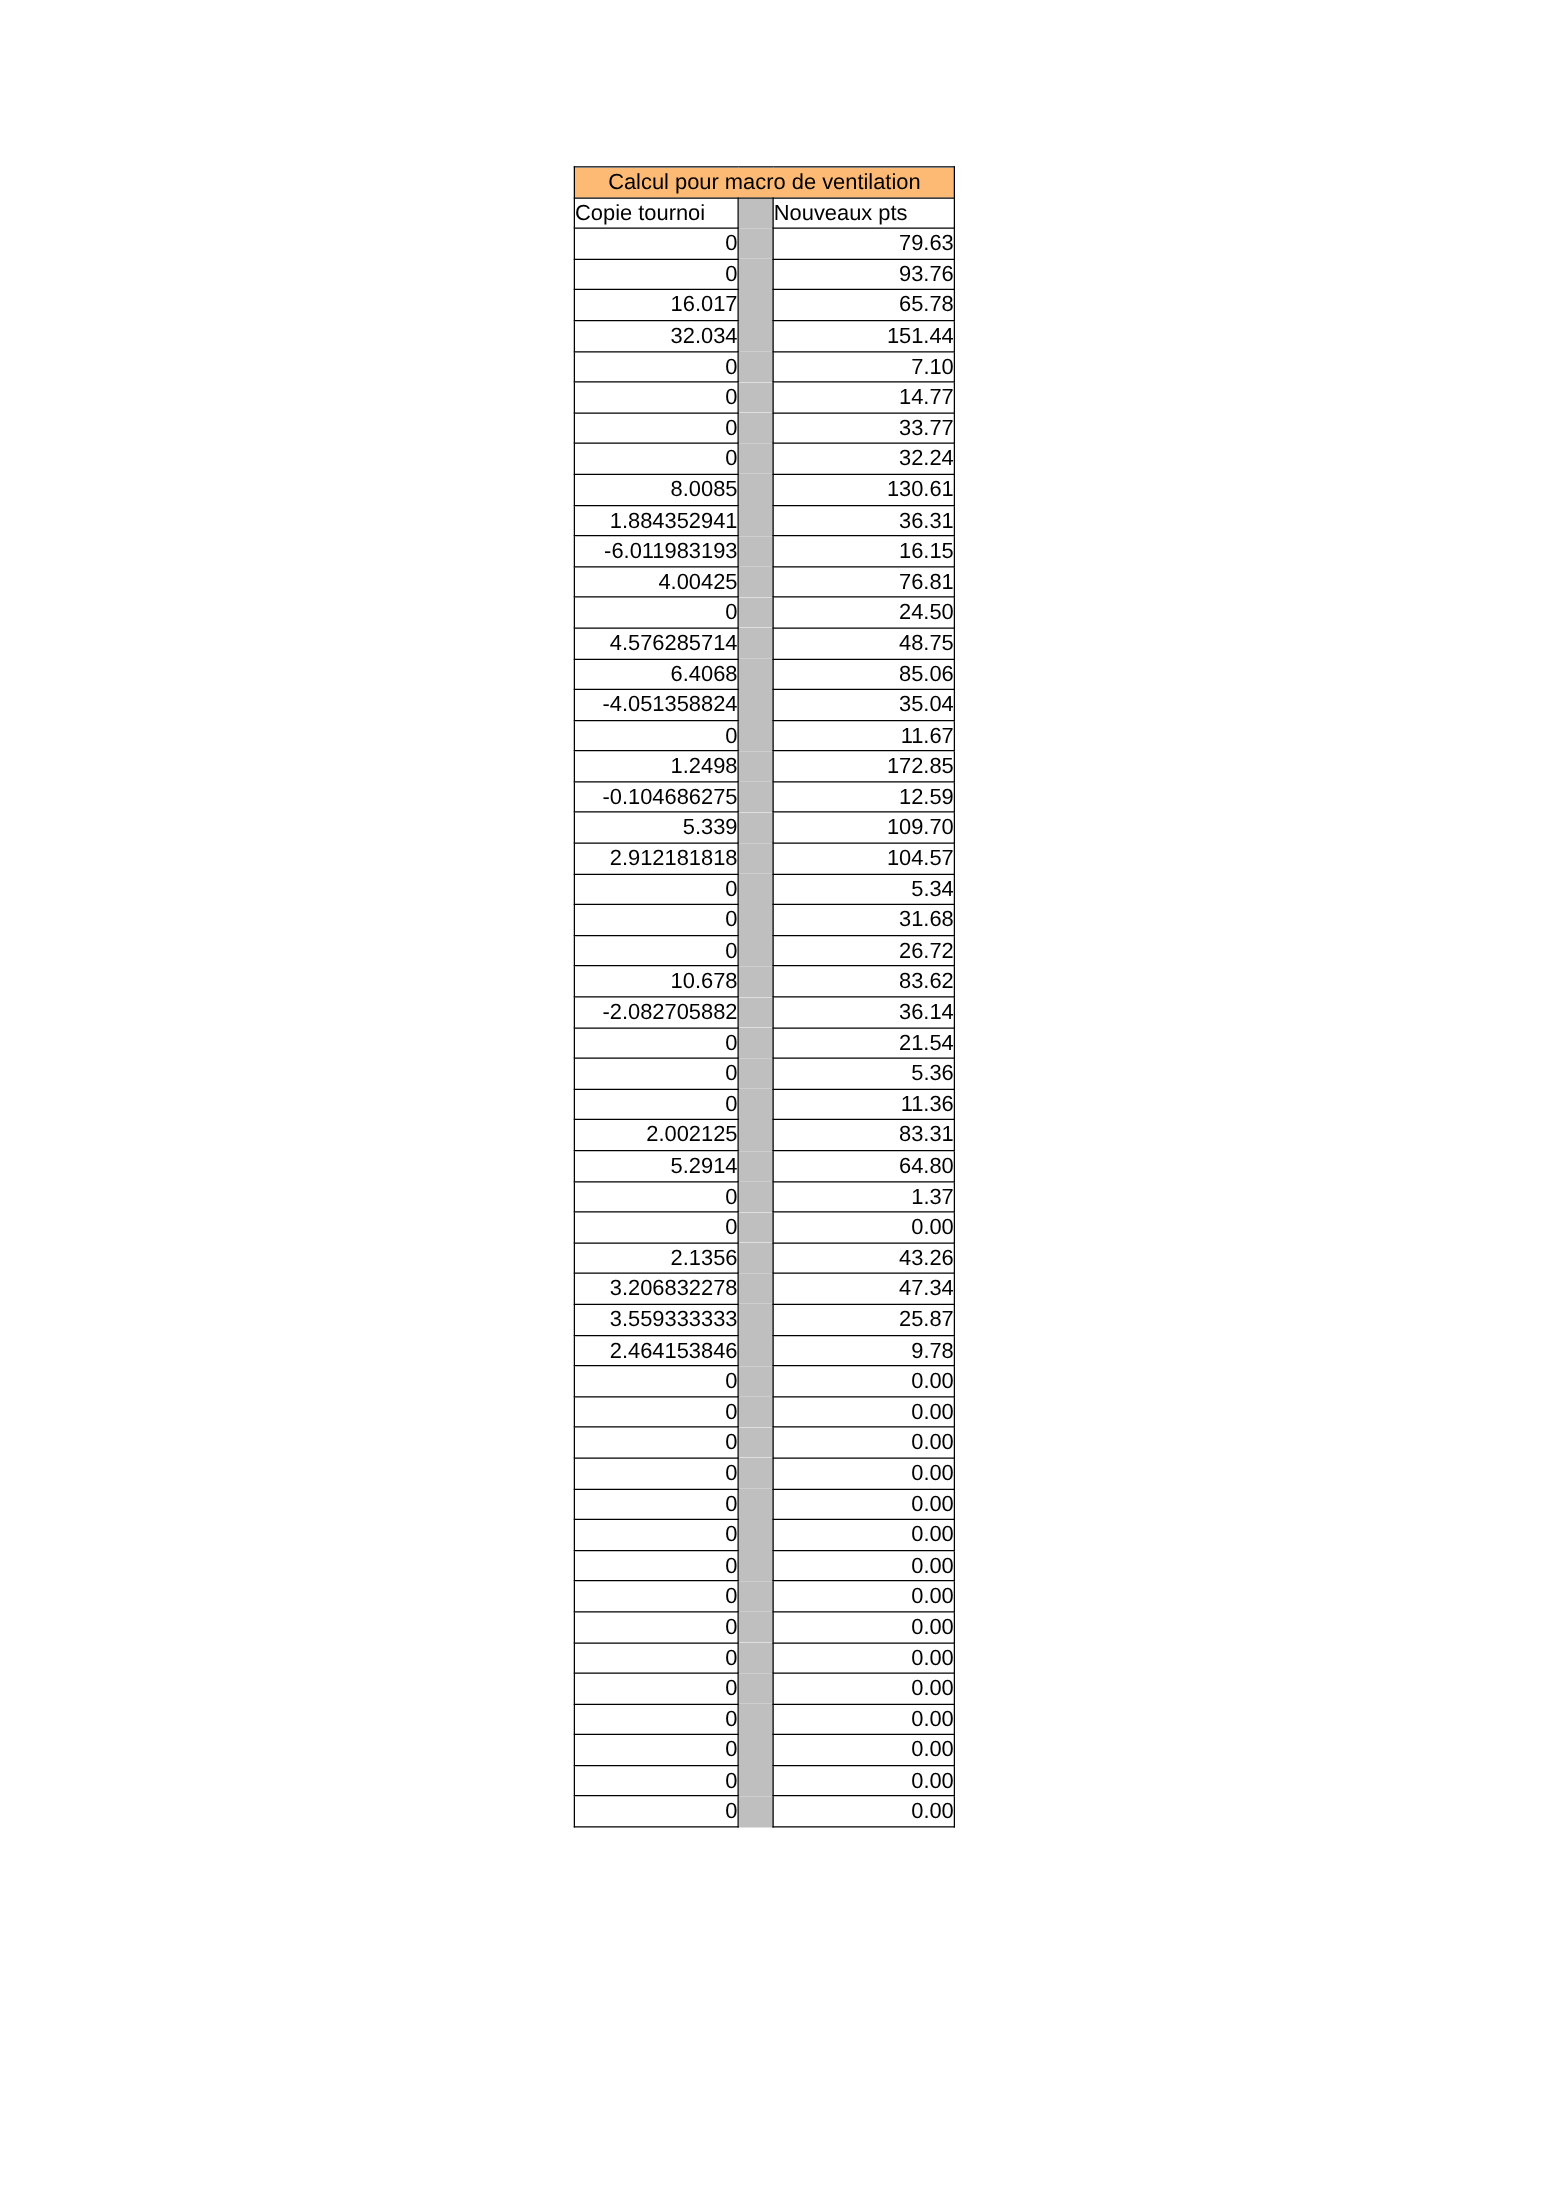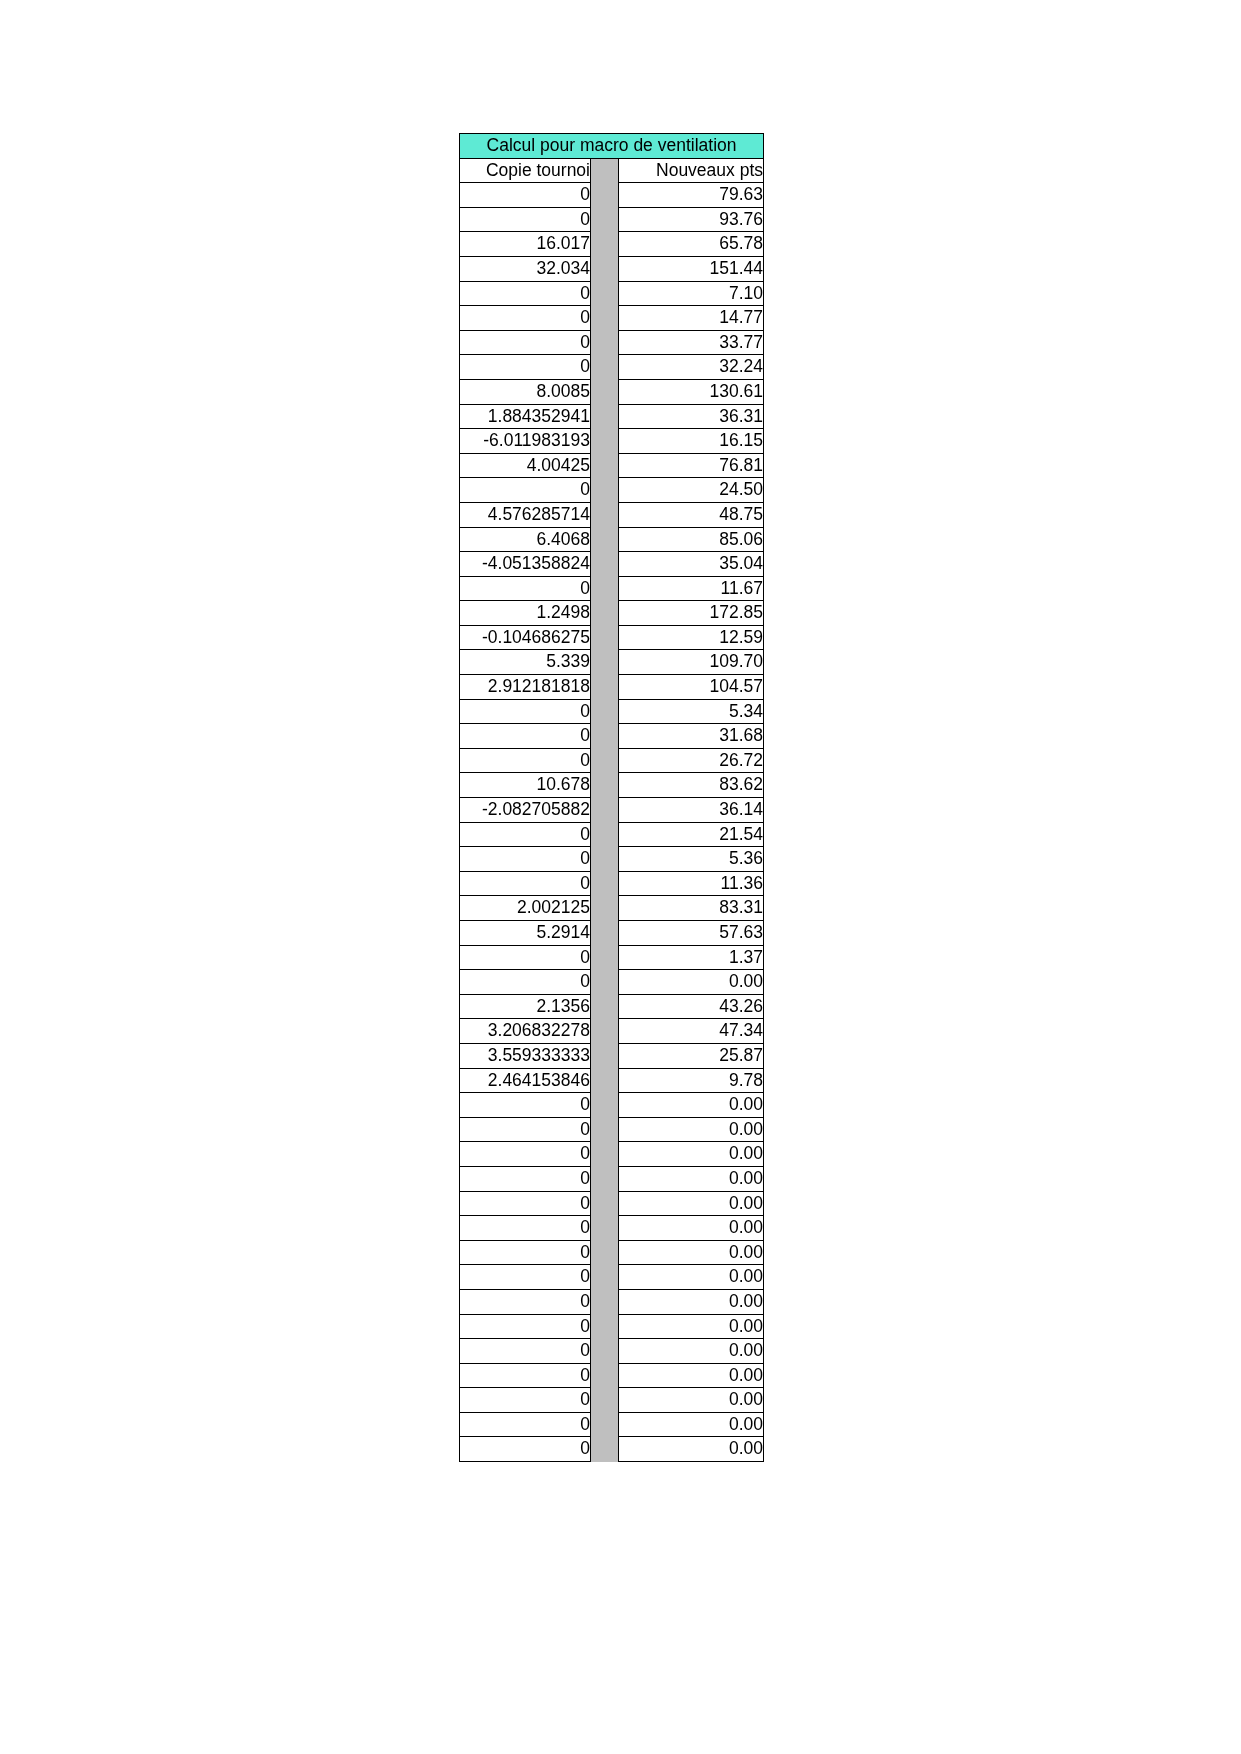--- a/index.html
+++ b/index.html
@@ -43,32 +43,32 @@
 
   
   col.c-left   { width: 131px; }
   col.c-gap    { width: 28px; }
   col.c-right  { width: 145px; }
 
   
   td.title-cell {
     border: 1.6px solid #000000;
     text-align: center;
-    background: #5eead4;
+    background: #fdba74;
     height: 29px;
     line-height: 29px;
     font-size: 17.5px;
     padding: 0 2px;
   }
 
   
   td.head-cell {
     border: 1.6px solid #000000;
     background: #ffffff;
-    text-align: right;
+    text-align: left;
     height: 27px;
     line-height: 27px;
     font-size: 17.5px;
     padding: 0 3px;
   }
 
   
   td.data-cell {
     border: 1.4px solid #000000;
     background: #ffffff;
@@ -250,21 +250,21 @@
           <td class="data-cell">11.36</td>
         </tr>
         <tr>
           <td class="data-cell">2.002125</td>
           <td class="gap-cell"></td>
           <td class="data-cell">83.31</td>
         </tr>
         <tr>
           <td class="data-cell">5.2914</td>
           <td class="gap-cell"></td>
-          <td class="data-cell">57.63</td>
+          <td class="data-cell">64.80</td>
         </tr>
         <tr>
           <td class="data-cell">0</td>
           <td class="gap-cell"></td>
           <td class="data-cell">1.37</td>
         </tr>
         <tr>
           <td class="data-cell">0</td>
           <td class="gap-cell"></td>
           <td class="data-cell">0.00</td>

